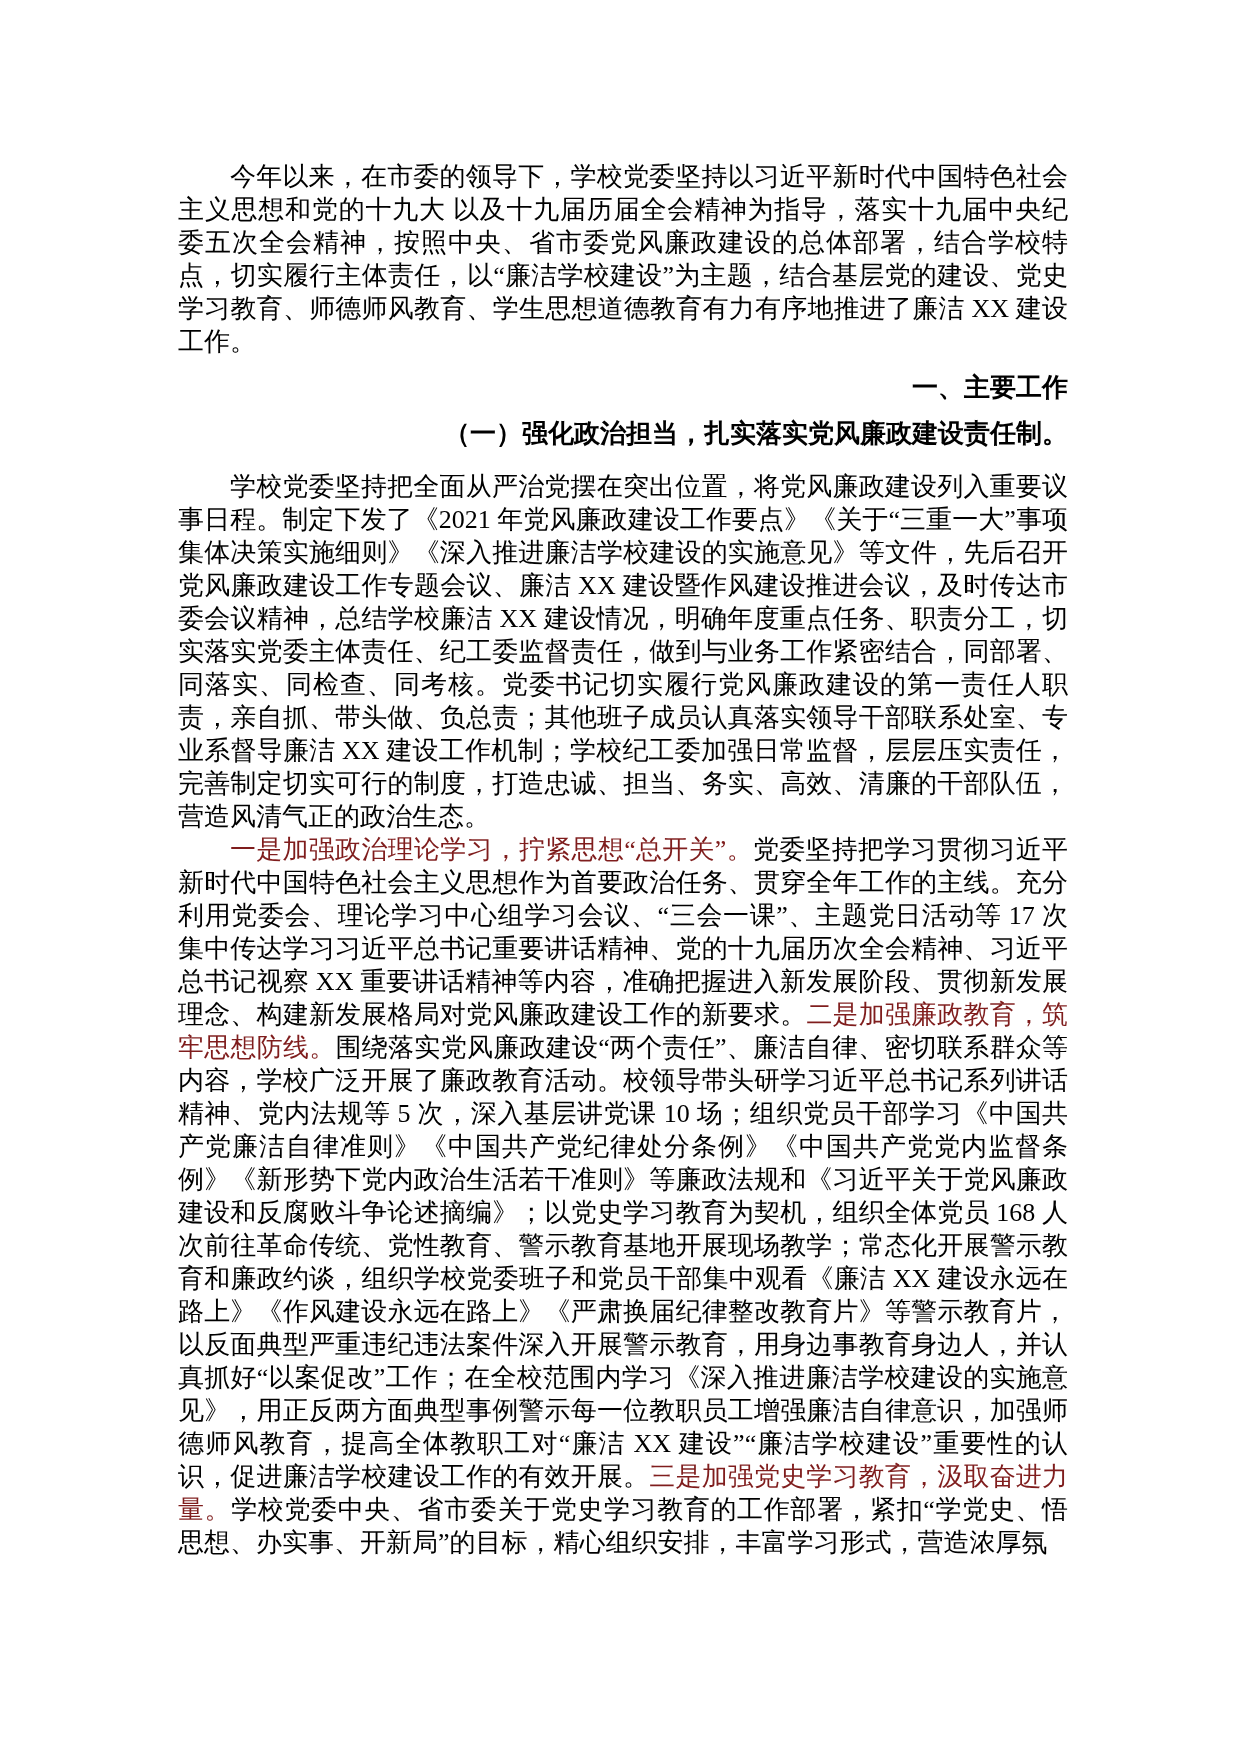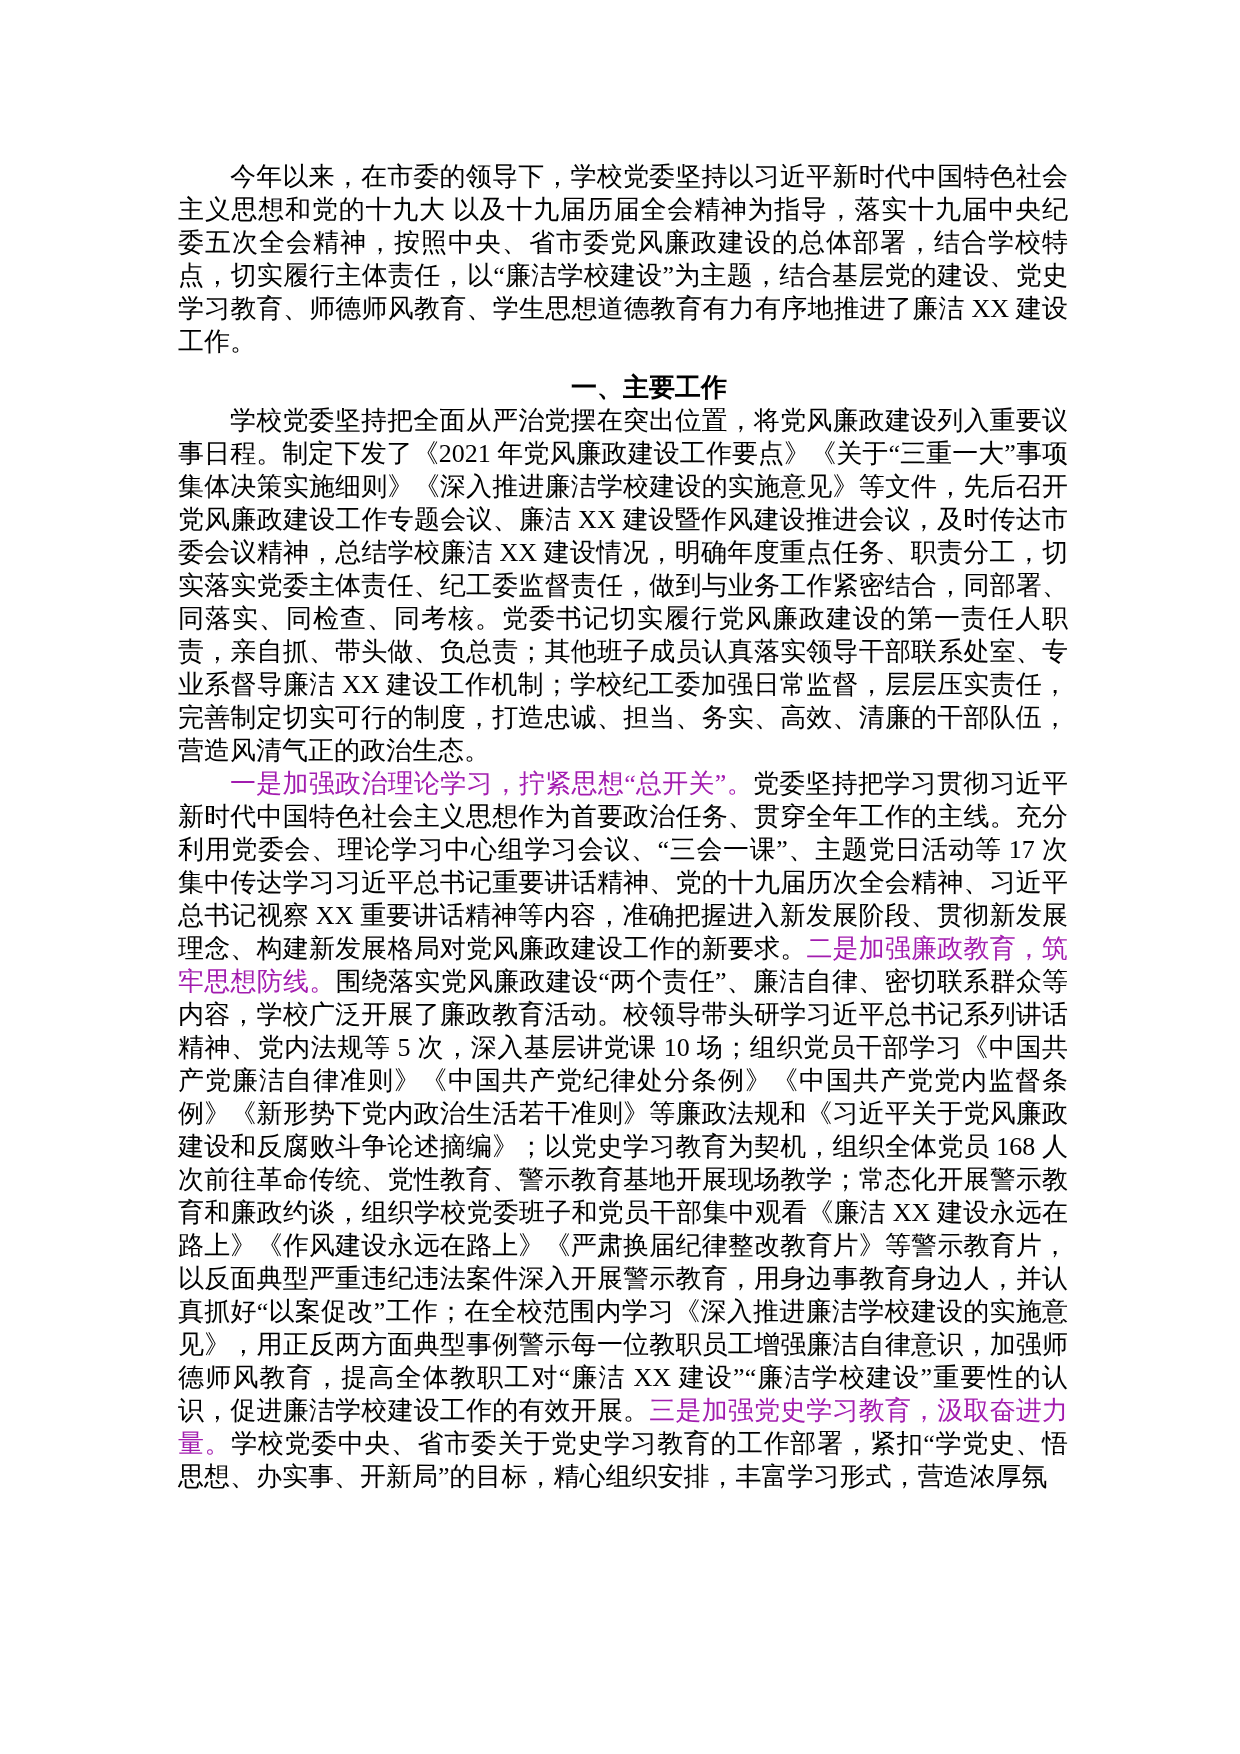--- a/index.html
+++ b/index.html
@@ -23,40 +23,41 @@
   }
   .para {
     margin: 0;
     text-indent: 2em;
   }
   .heading {
     font-size: 26px;
     line-height: 33px;
     font-weight: bold;
     text-indent: 2em;
-    text-align: center;
+    text-align: right;
   }
   .heading.level-1 {
     margin: 13px 0 0 0;
   }
   .heading.level-2 {
     margin: 13px 0 20px 0;
   }
   .em-run {
-    color: #a21caf;
+    color: #7f1d1d;
   }
 </style>
 </head>
 <body>
 
 <div class="page">
 
   <p class="para">今年以来，在市委的领导下，学校党委坚持以习近平新时代中国特色社会主义思想和党的十九大 以及十九届历届全会精神为指导，落实十九届中央纪委五次全会精神，按照中央、省市委党风廉政建设的总体部署，结合学校特点，切实履行主体责任，以“廉洁学校建设”为主题，结合基层党的建设、党史学习教育、师德师风教育、学生思想道德教育有力有序地推进了廉洁 XX 建设工作。</p>
 
   <h2 class="heading level-1">一、主要工作</h2>
 
+  <h3 class="heading level-2">（一）强化政治担当，扎实落实党风廉政建设责任制。</h3>
 
   <p class="para">学校党委坚持把全面从严治党摆在突出位置，将党风廉政建设列入重要议事日程。制定下发了《2021 年党风廉政建设工作要点》《关于“三重一大”事项集体决策实施细则》《深入推进廉洁学校建设的实施意见》等文件，先后召开党风廉政建设工作专题会议、廉洁 XX 建设暨作风建设推进会议，及时传达市委会议精神，总结学校廉洁 XX 建设情况，明确年度重点任务、职责分工，切实落实党委主体责任、纪工委监督责任，做到与业务工作紧密结合，同部署、同落实、同检查、同考核。党委书记切实履行党风廉政建设的第一责任人职责，亲自抓、带头做、负总责；其他班子成员认真落实领导干部联系处室、专业系督导廉洁 XX 建设工作机制；学校纪工委加强日常监督，层层压实责任，完善制定切实可行的制度，打造忠诚、担当、务实、高效、清廉的干部队伍，营造风清气正的政治生态。</p>
 
 
   <p class="para"><span class="em-run">一是加强政治理论学习，拧紧思想“总开关”。</span><span>党委坚持把学习贯彻习近平新时代中国特色社会主义思想作为首要政治任务、贯穿全年工作的主线。充分利用党委会、理论学习中心组学习会议、“三会一课”、主题党日活动等 17 次集中传达学习习近平总书记重要讲话精神、党的十九届历次全会精神、习近平总书记视察 XX 重要讲话精神等内容，准确把握进入新发展阶段、贯彻新发展理念、构建新发展格局对党风廉政建设工作的新要求。</span><span class="em-run">二是加强廉政教育，筑牢思想防线。</span><span>围绕落实党风廉政建设“两个责任”、廉洁自律、密切联系群众等内容，学校广泛开展了廉政教育活动。校领导带头研学习近平总书记系列讲话精神、党内法规等 5 次，深入基层讲党课 10 场；组织党员干部学习《中国共产党廉洁自律准则》《中国共产党纪律处分条例》《中国共产党党内监督条例》《新形势下党内政治生活若干准则》等廉政法规和《习近平关于党风廉政建设和反腐败斗争论述摘编》；以党史学习教育为契机，组织全体党员 168 人次前往革命传统、党性教育、警示教育基地开展现场教学；常态化开展警示教育和廉政约谈，组织学校党委班子和党员干部集中观看《廉洁 XX 建设永远在路上》《作风建设永远在路上》《严肃换届纪律整改教育片》等警示教育片，以反面典型严重违纪违法案件深入开展警示教育，用身边事教育身边人，并认真抓好“以案促改”工作；在全校范围内学习《深入推进廉洁学校建设的实施意见》，用正反两方面典型事例警示每一位教职员工增强廉洁自律意识，加强师德师风教育，提高全体教职工对“廉洁 XX 建设”“廉洁学校建设”重要性的认识，促进廉洁学校建设工作的有效开展。</span><span class="em-run">三是加强党史学习教育，汲取奋进力量。</span><span>学校党委中央、省市委关于党史学习教育的工作部署，紧扣“学党史、悟思想、办实事、开新局”的目标，精心组织安排，丰富学习形式，营造浓厚氛</span></p>
 
 </div>
 
 </body></html>

